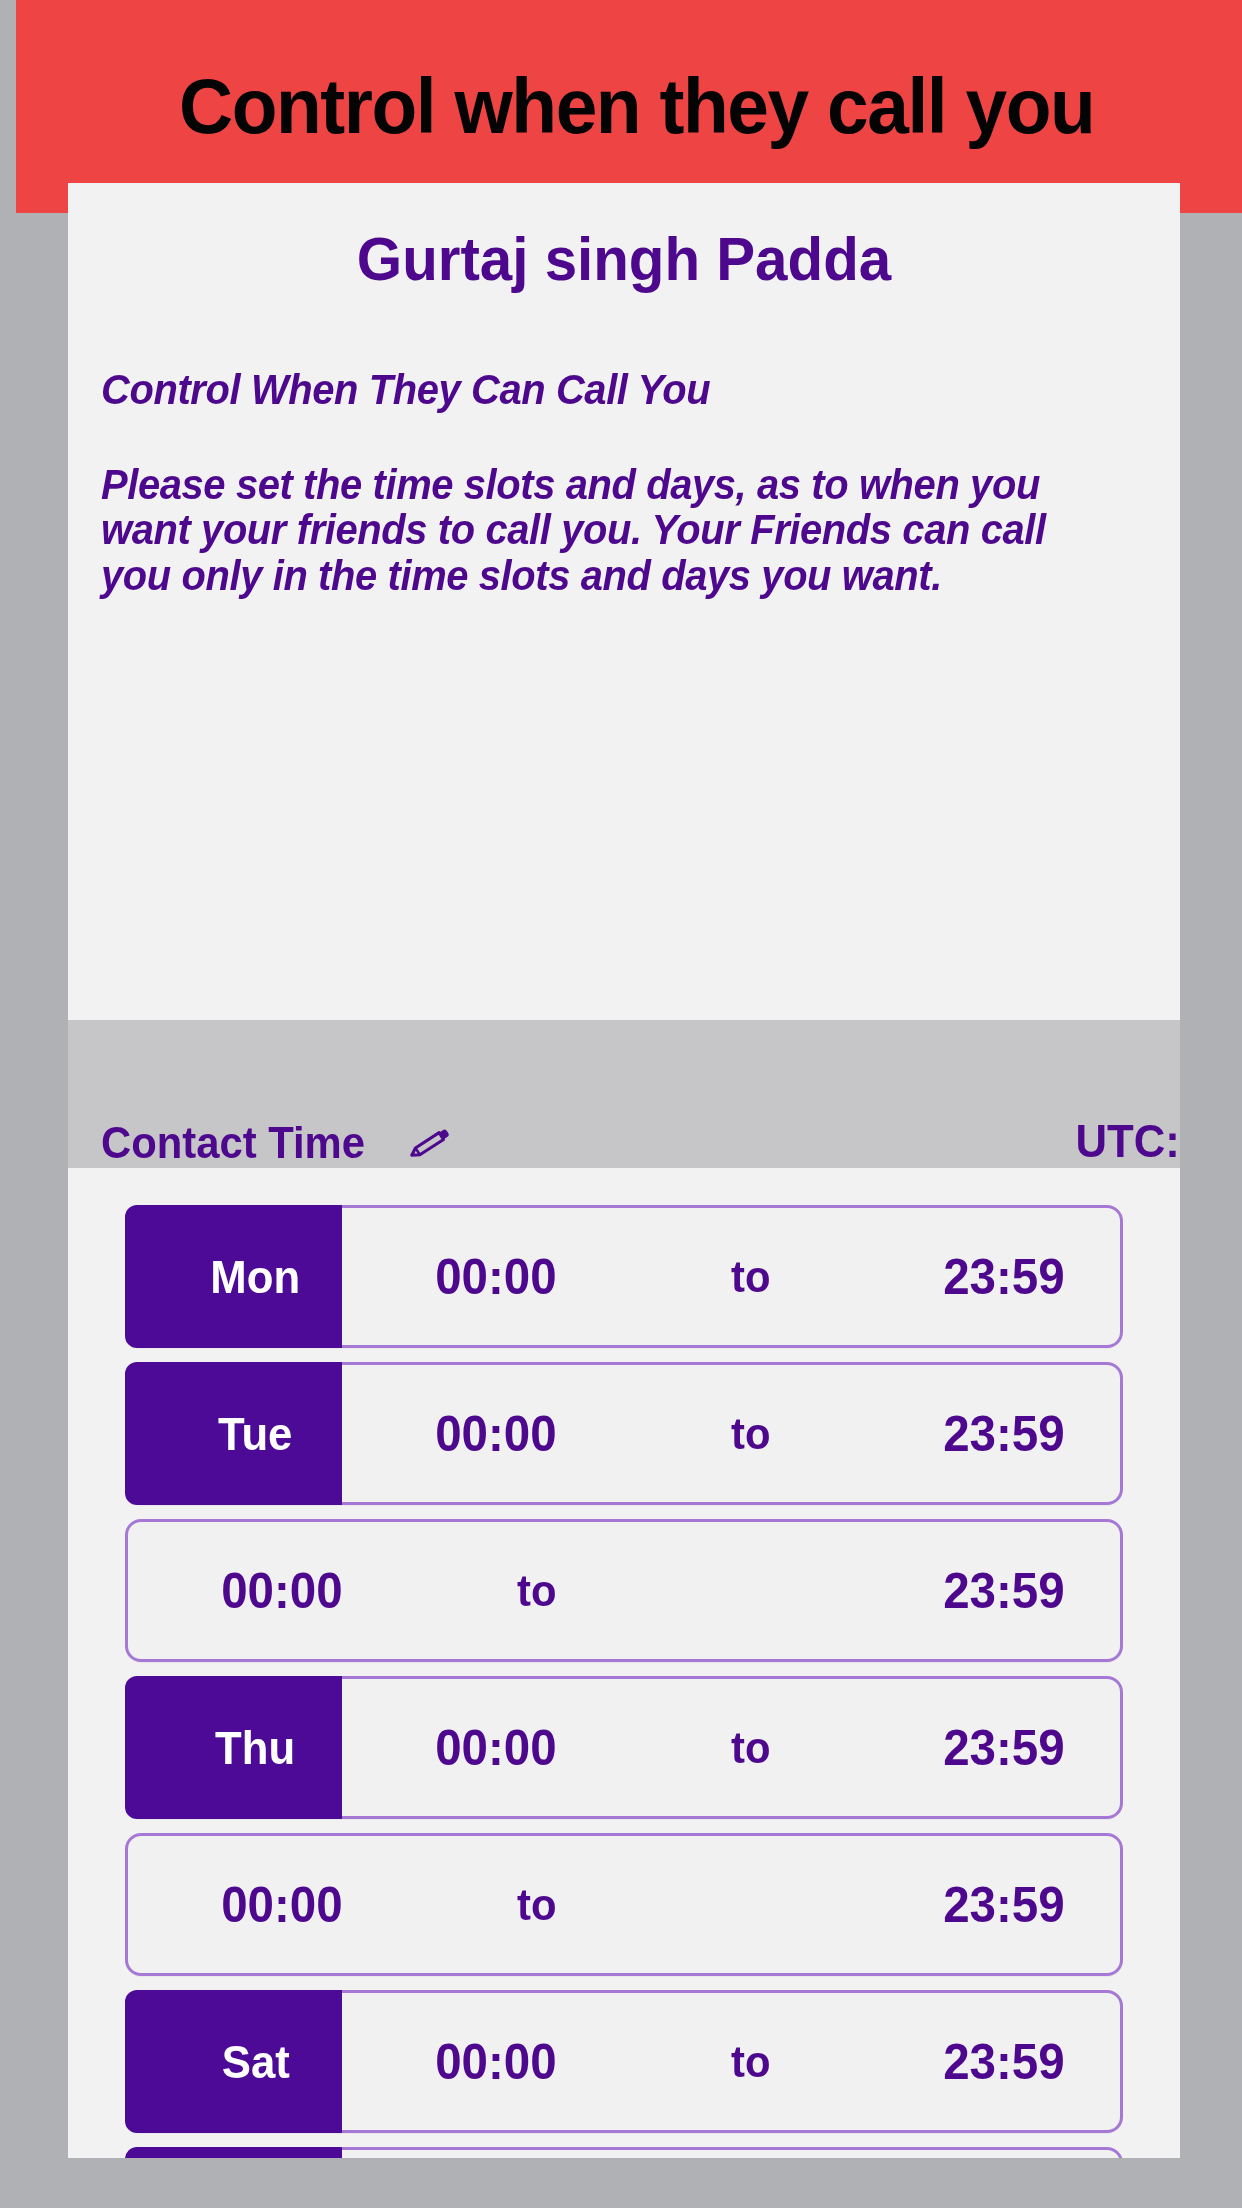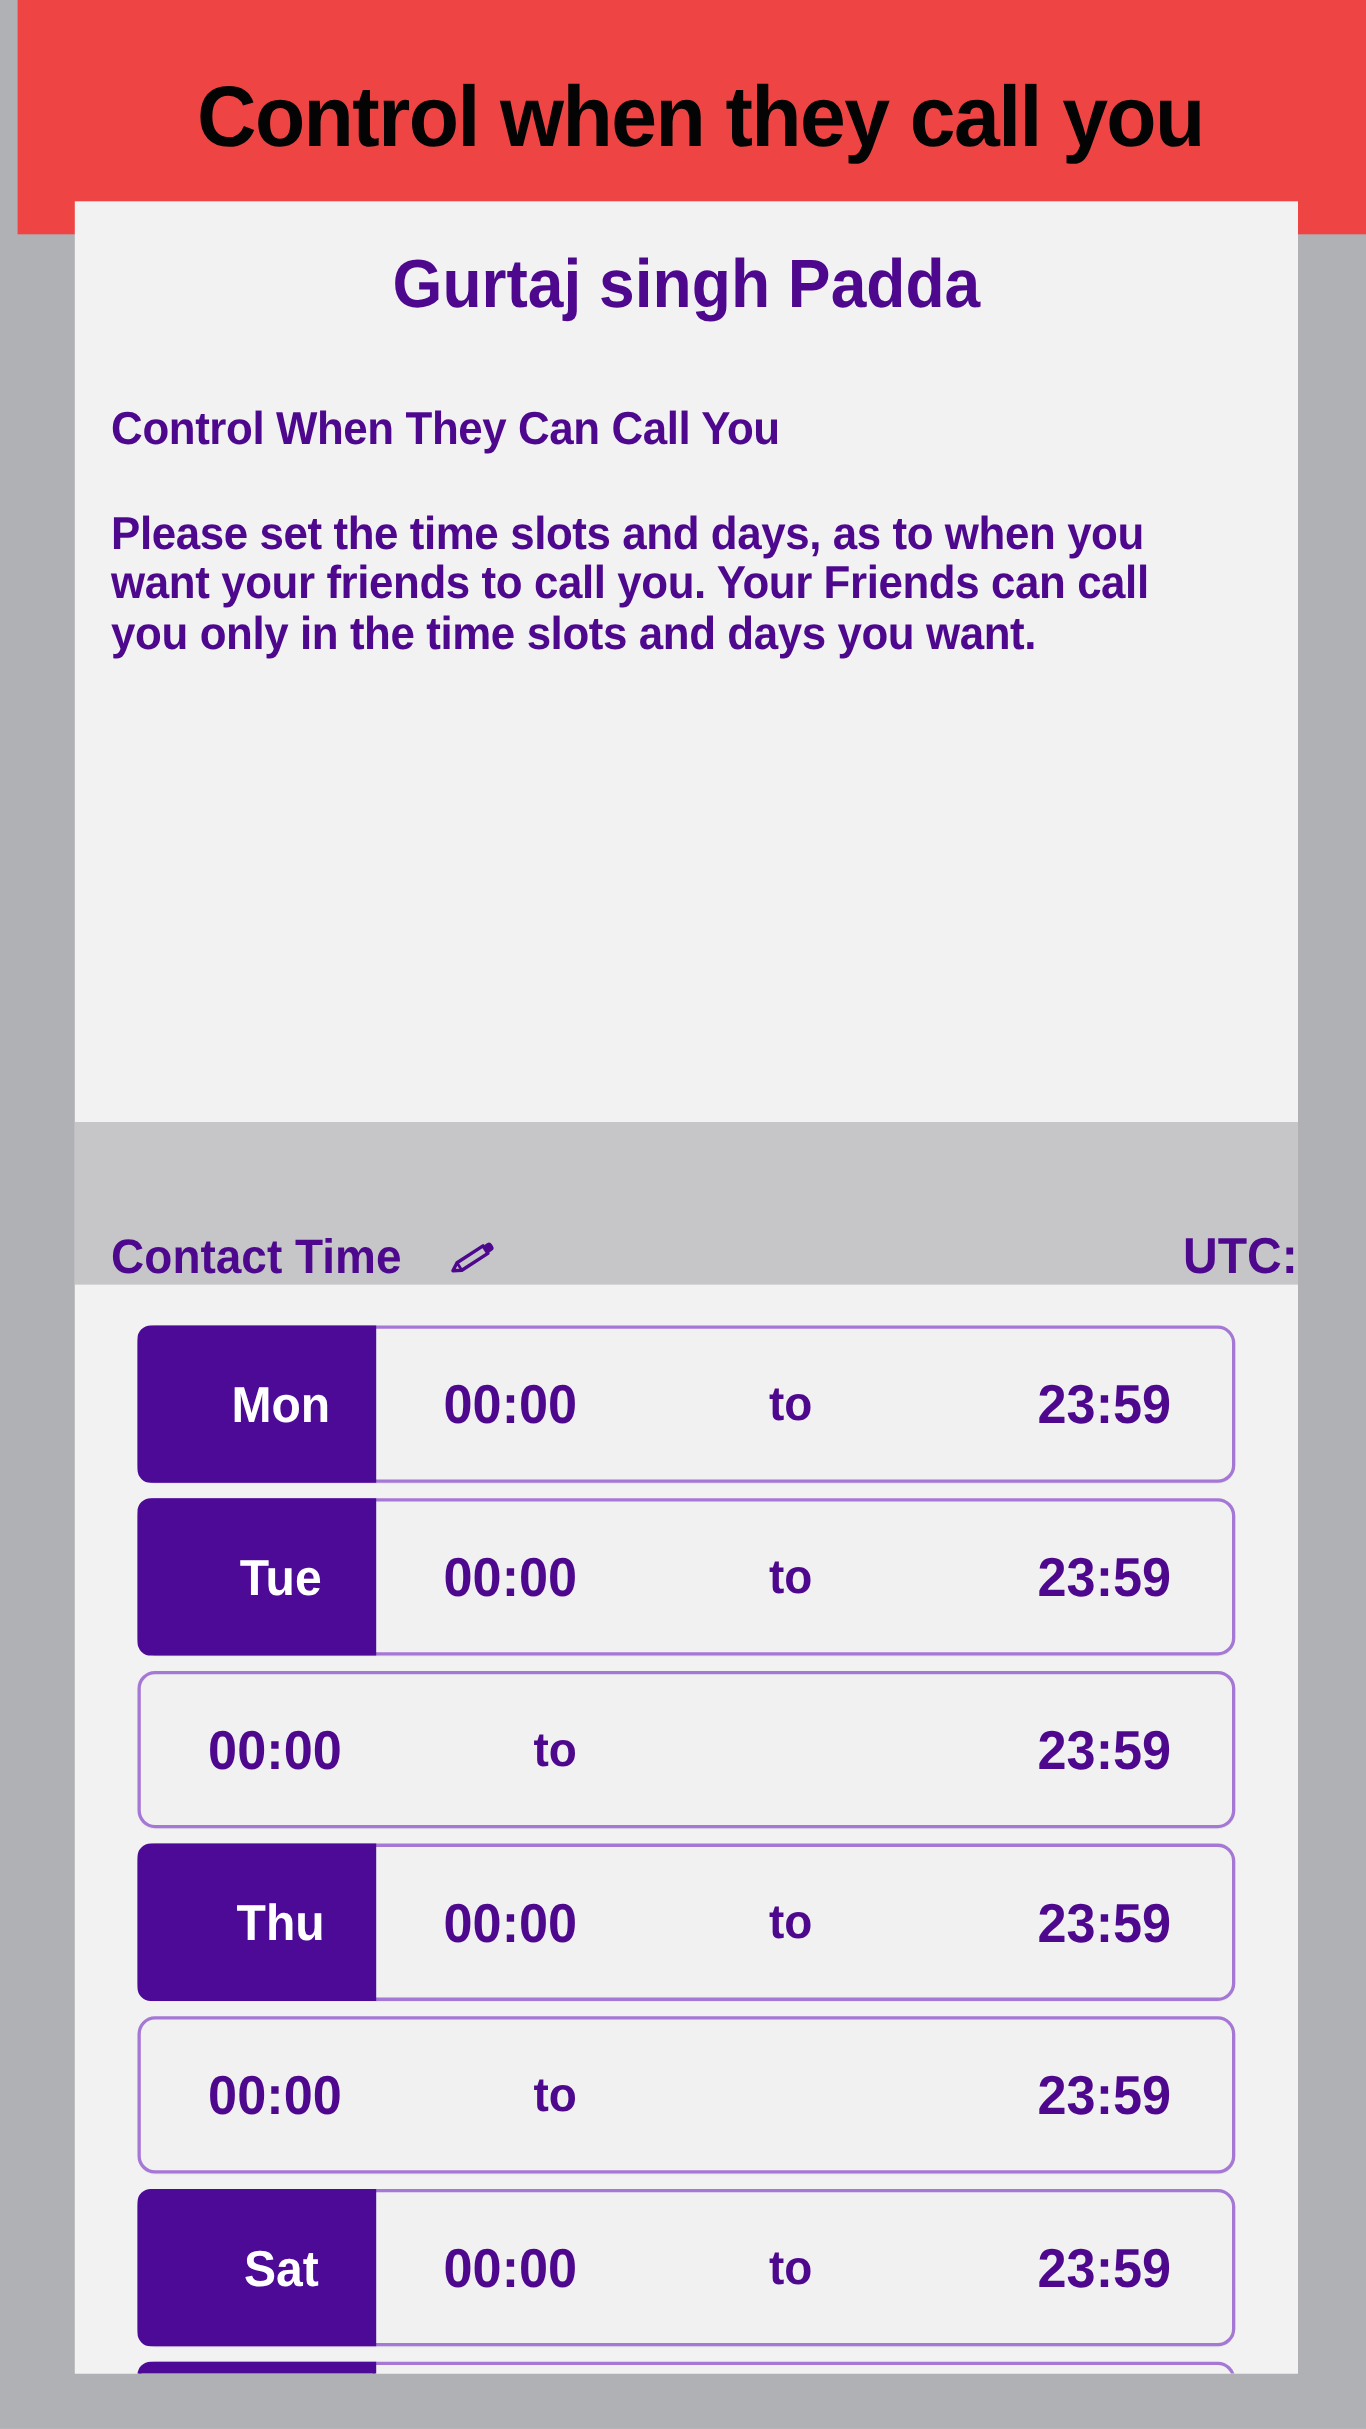--- a/index.html
+++ b/index.html
@@ -90,20 +90,21 @@
     font-size: 62px;
     font-weight: 700;
     color: #4d088e;
     padding-top: 40px;
     transform: scaleX(0.94);
   }
 
   
   .info {
     padding: 72px 43px 0 33px;
+    font-style: italic;
   }
   .info-heading {
     font-size: 42px;
     font-weight: 700;
     color: #4d088e;
     transform: scaleX(0.95);
     transform-origin: left center;
     letter-spacing: -0.4px;
   }
   .info-body {
@@ -195,20 +196,21 @@
     color: #ffffff;
     font-size: 46px;
     font-weight: 700;
     transform: scaleX(0.95);
   }
   .time-area {
     flex: 1;
     display: flex;
     align-items: center;
     position: relative;
+    margin-left: 32px;
   }
   .time-start {
     position: absolute;
     left: 58px;
     font-size: 50px;
     font-weight: 700;
     color: #4d088e;
     transform: scaleX(0.95);
   }
   .time-sep {

